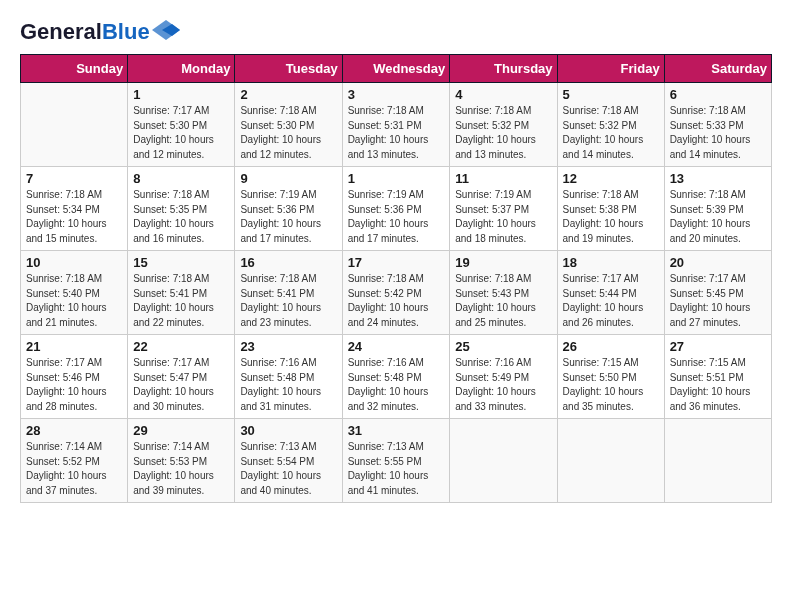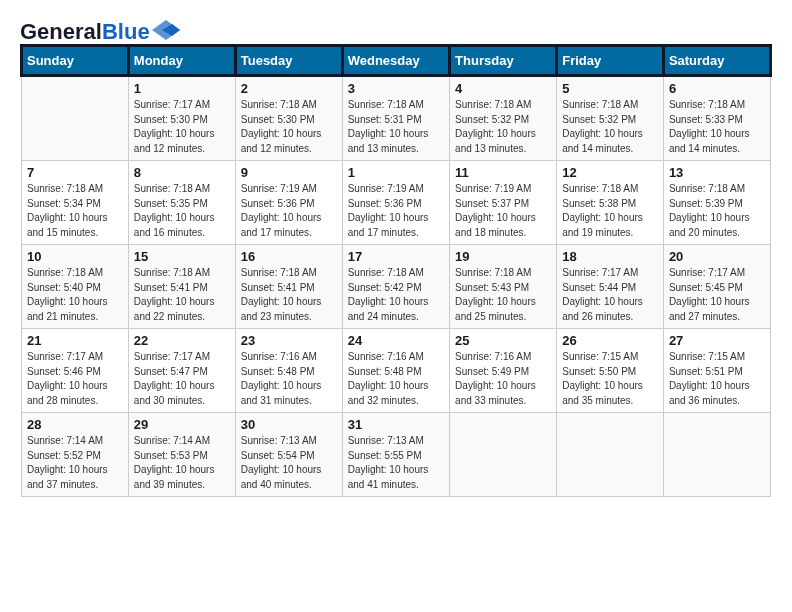--- a/index.html
+++ b/index.html
@@ -7,20 +7,21 @@
       font-family: Arial, sans-serif;
       background: #fff;
       width: 792px;
       min-height: 612px;
       padding: 20px;
     }
     .header {
       display: flex;
       justify-content: space-between;
       align-items: center;
+      margin-bottom: 10px;
     }
     .logo {
       display: flex;
       flex-direction: column;
       align-items: flex-start;
     }
     .title-block {
       text-align: right;
     }
     .month-title {
@@ -31,27 +32,27 @@
     .location-title {
       font-size: 16px;
       color: #333;
     }
     table {
       width: 100%;
       border-collapse: collapse;
       font-size: 11px;
     }
     thead tr th {
-      background: #0369a1;
+      background: #be185d;
       color: #fff;
       padding: 6px 4px;
-      text-align: left;
+      text-align: right;
       font-size: 13px;
       font-weight: bold;
-      border: 3px solid #0f172a;
+      border: 1px solid #0f172a;
     }
     tbody tr td {
       border: 1px solid #ccc;
       vertical-align: top;
       padding: 4px 5px;
       width: 108px;
       min-height: 80px;
     }
     tbody tr:nth-child(odd) td {
       background: #f9f9f9;

